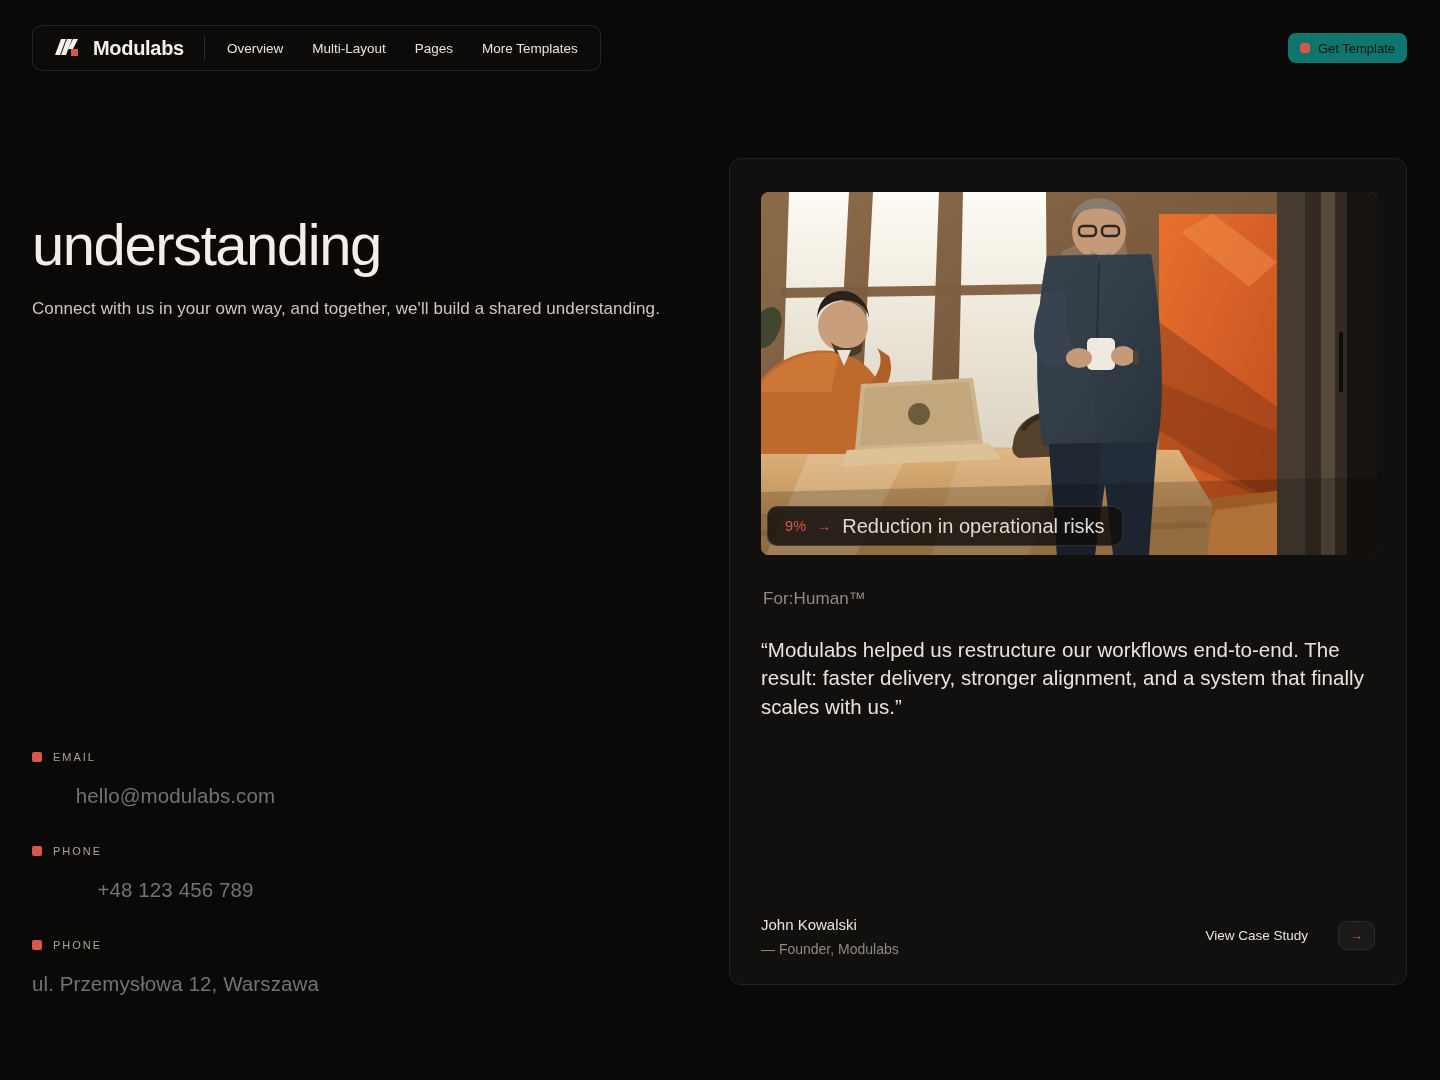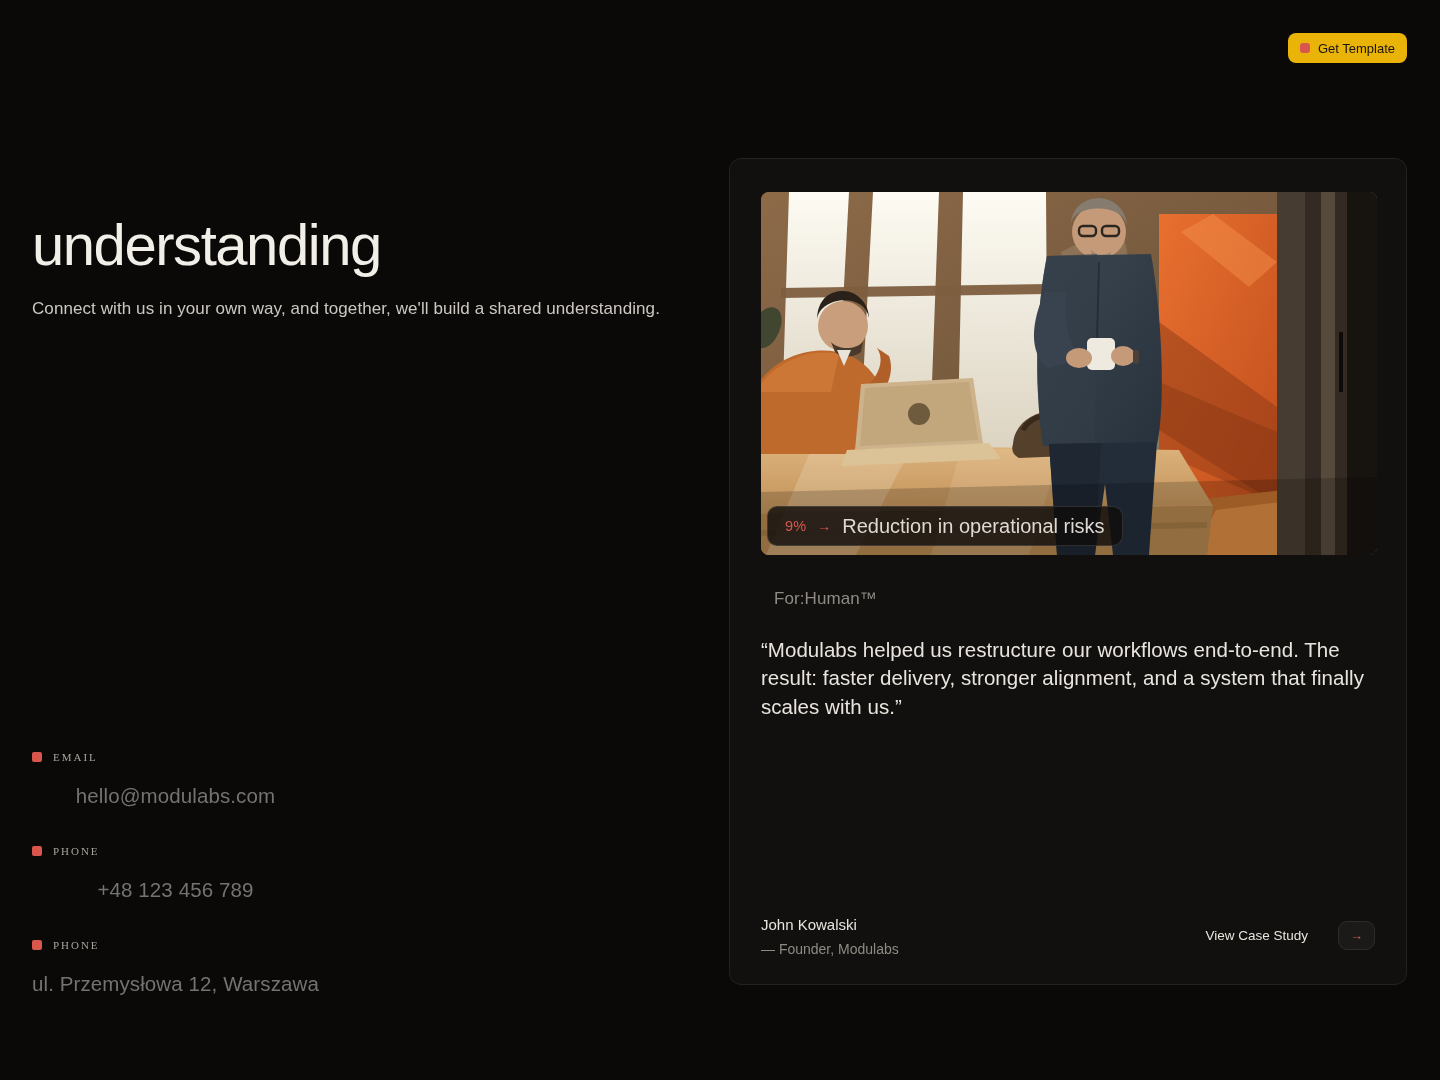--- a/index.html
+++ b/index.html
@@ -25,21 +25,21 @@
   .logo-wrap { display: flex; align-items: center; gap: 10px; cursor: pointer; }
   .logo-icon { width: 32px; height: 24px; display: block; }
   .brand-name { font-size: 20px; font-weight: 700; letter-spacing: -0.015em; color: #f4f1ea; }
   .nav-divider { width: 1px; height: 24px; background: rgba(255,255,255,0.14); margin: 0 22px 0 20px; }
   .nav-links { display: flex; align-items: center; gap: 29px; }
   .nav-link { font-size: 13.5px; color: #e9e5de; cursor: pointer; white-space: nowrap; }
 
   .cta-btn {
     position: absolute; right: 33px; top: 33px; height: 30px;
     display: flex; align-items: center; gap: 8px;
-    background: #eab308; border: none; border-radius: 8px;
+    background: #0f766e; border: none; border-radius: 8px;
     padding: 0 12px; cursor: pointer;
   }
   .cta-square { width: 10px; height: 10px; border-radius: 3px; background: #d9564d; }
   .cta-label { font-size: 13px; font-weight: 500; color: #181512; font-family: "Liberation Sans", sans-serif; }
 
   
   .hero-title {
     position: absolute; left: 32px; top: 155px;
     font-size: 58px; line-height: 1.04; font-weight: 500;
     letter-spacing: -0.025em; color: #f2efe8; width: 700px;
@@ -48,21 +48,21 @@
     position: absolute; left: 32px; top: 299px;
     font-size: 17px; color: #ccc8c1; letter-spacing: 0.005em;
   }
 
   
   .contact { position: absolute; left: 32px; top: 751px; }
   .contact-group { margin-bottom: 37px; }
   .contact-label-row { display: flex; align-items: center; gap: 11px; }
   .contact-square { width: 10px; height: 10px; border-radius: 2px; background: #d9564d; flex: none; }
   .contact-label {
-    font-family: Liberation Serif, serif;
+    font-family: Liberation Sans, sans-serif;
     font-size: 11px; letter-spacing: 0.18em; color: #a8a49d; text-align: right;
   }
   .contact-value { margin-top: 21px; font-size: 20.5px; color: #737373; letter-spacing: 0.005em; text-align: center; }
   .contact-value.link { cursor: pointer; }
 
   
   .case-card {
     position: absolute; left: 729px; top: 158px; width: 678px; height: 827px;
     background: #121009;
     background: #11100e;
@@ -80,21 +80,21 @@
     display: flex; align-items: center; gap: 11px;
     background: rgba(16,14,12,0.82);
     border: 1px solid rgba(255,255,255,0.13);
     border-radius: 10px; padding: 0 17px;
   }
   .stat-value { font-size: 14.5px; color: #d9564d; letter-spacing: 0.01em; }
   .stat-arrow { font-size: 14px; color: #d9564d; line-height: 1; }
   .stat-label { font-size: 20px; color: #dedad3; }
 
   .brand-mark {
-    position: absolute; left: 44px; top: 430px;
+    position: absolute; left: 33px; top: 430px;
     font-size: 17px; color: #8f8b84; letter-spacing: 0.005em;
   }
   .quote {
     position: absolute; left: 31px; top: 477px; width: 618px;
     font-size: 20.5px; line-height: 1.38; color: #e9e5de; letter-spacing: 0.002em;
   }
   .author { position: absolute; left: 31px; bottom: 27px; }
   .author-name { font-size: 15px; color: #eae6df; }
   .author-role { margin-top: 8px; font-size: 14px; color: #8f8b84; }
 
@@ -109,20 +109,38 @@
     display: flex; align-items: center; justify-content: center;
     cursor: pointer;
   }
   .arrow-btn span { color: #cf5a4e; font-size: 13px; line-height: 1; }
 </style>
 </head>
 <body>
 
 <div class="page">
 
+  <div class="nav-pill">
+    <div class="logo-wrap">
+      <svg class="logo-icon" viewBox="0 0 32 24">
+        <polygon points="4,19 10,3 15,3 9,19" fill="#f4f1ea"></polygon>
+        <polygon points="11,19 17,3 22,3 16,19" fill="#f4f1ea" transform="translate(-1,0)"></polygon>
+        <polygon points="17,13 22,3 27,3 22,13" fill="#f4f1ea"></polygon>
+        <rect x="20" y="13" width="7" height="7" fill="#d9564d"></rect>
+      </svg>
+      <span class="brand-name">Modulabs</span>
+    </div>
+    <div class="nav-divider"></div>
+    <nav class="nav-links">
+      <span class="nav-link">Overview</span>
+      <span class="nav-link">Multi-Layout</span>
+      <span class="nav-link">Pages</span>
+      <span class="nav-link">More Templates</span>
+    </nav>
+  </div>
 
   <button class="cta-btn">
     <span class="cta-square"></span>
     <span class="cta-label">Get Template</span>
   </button>
 
   <h1 class="hero-title">
     <br>
     <span>understanding</span>
   </h1>

